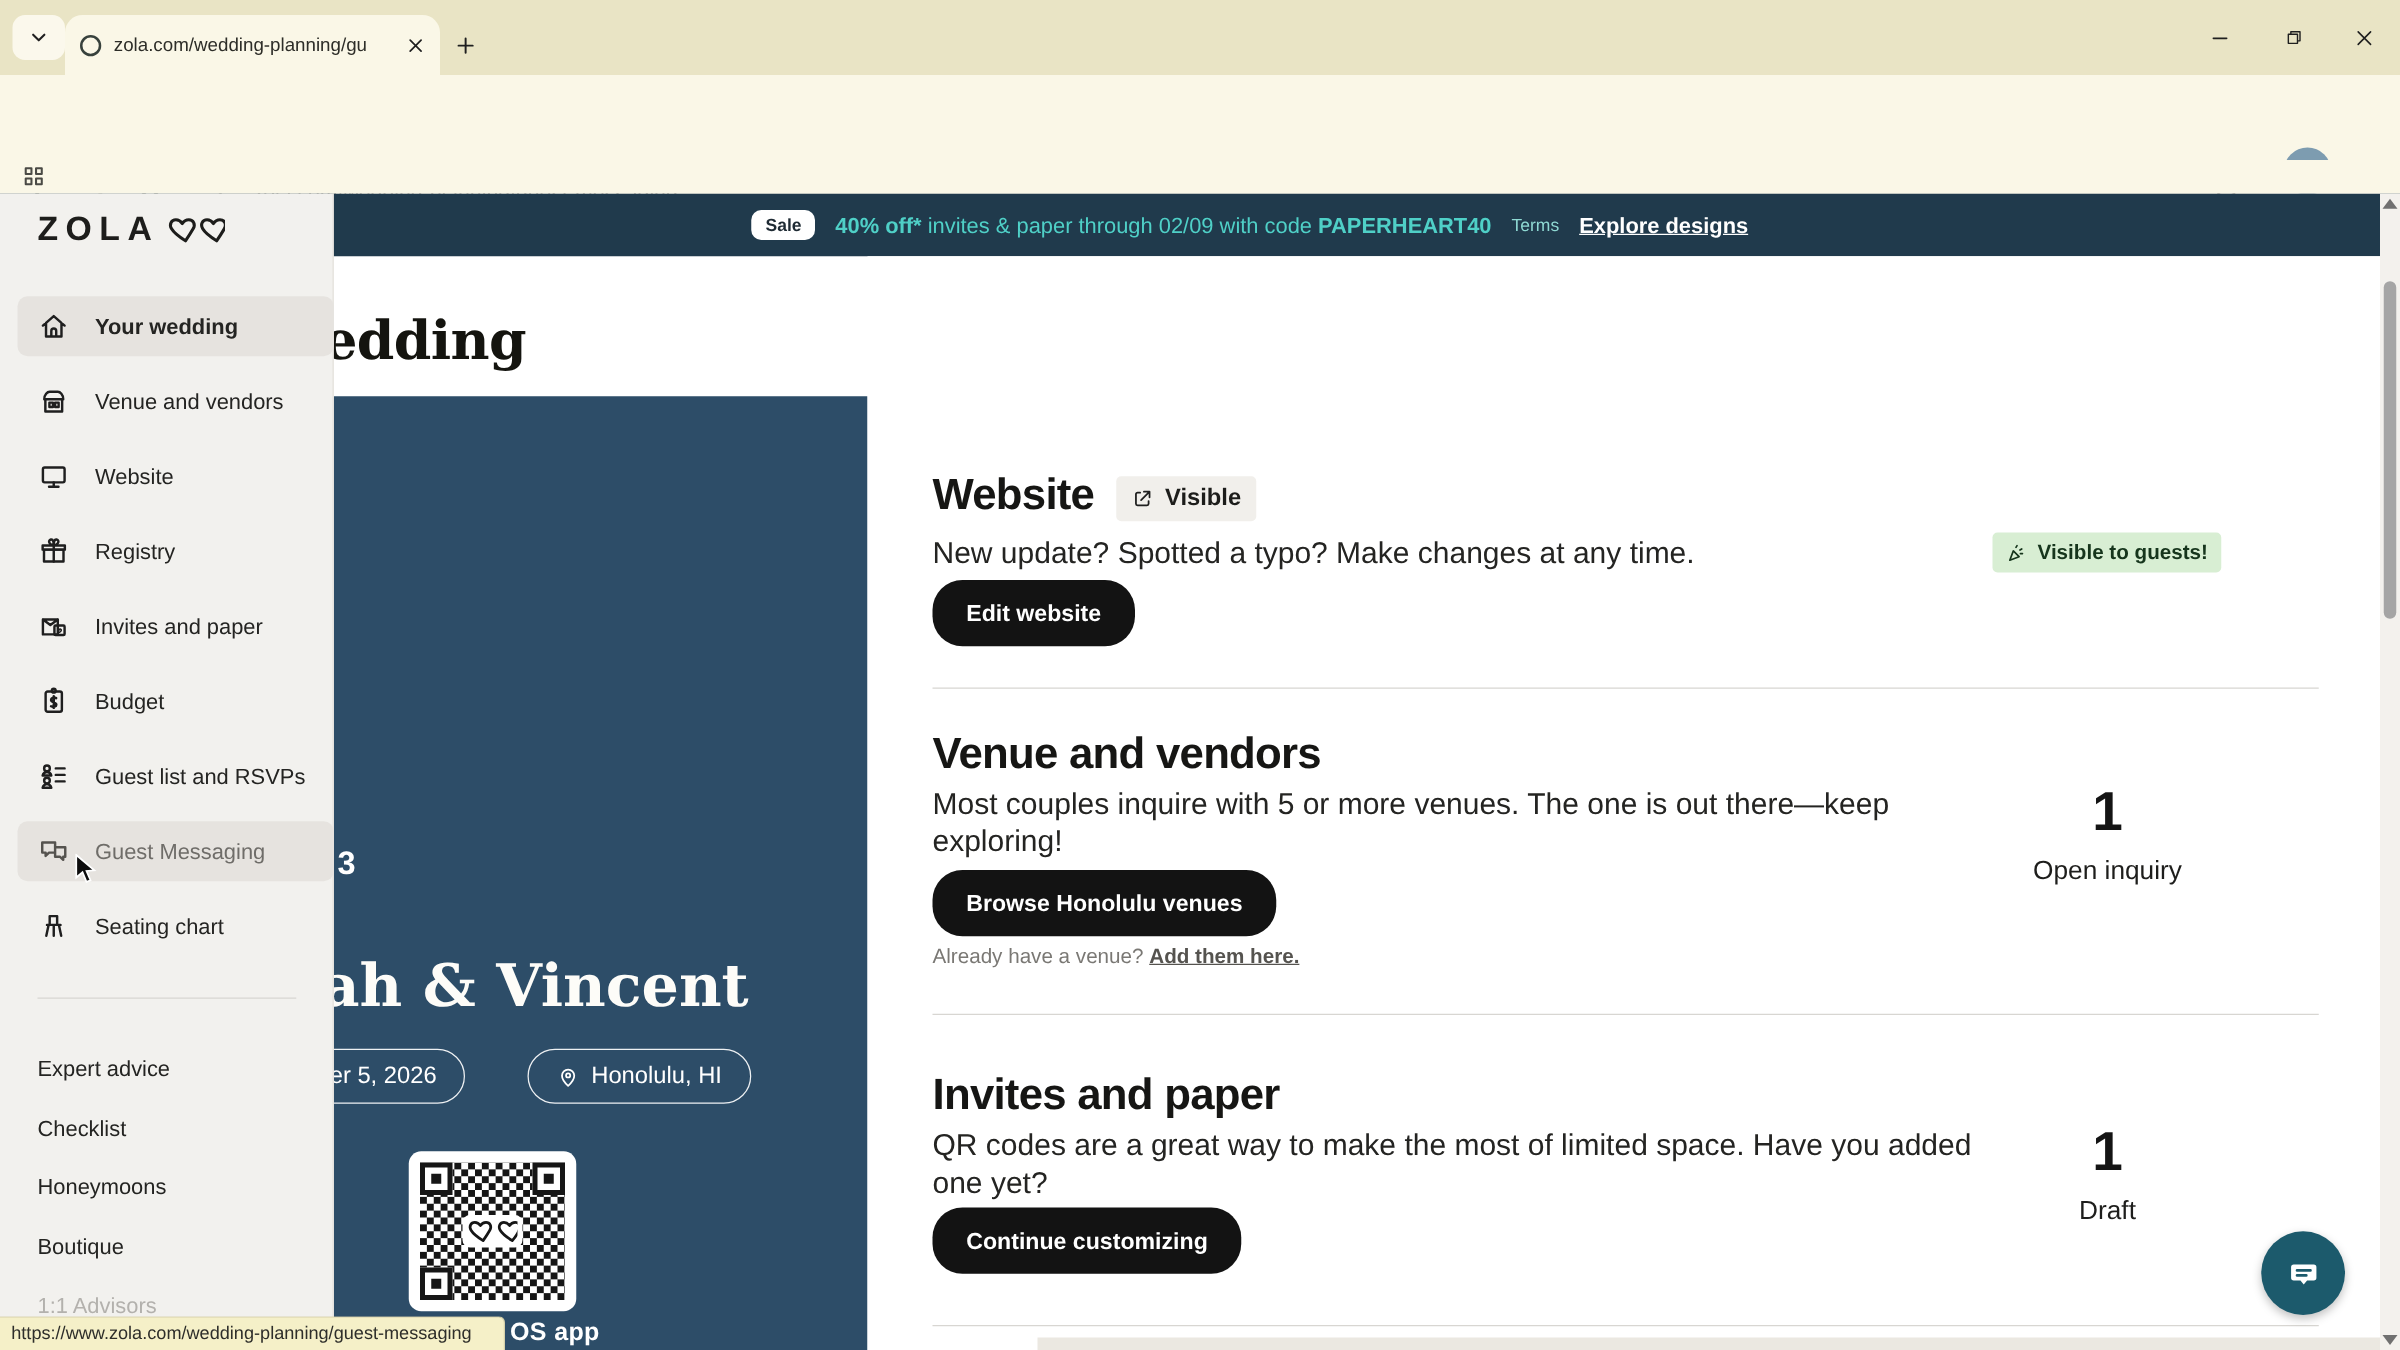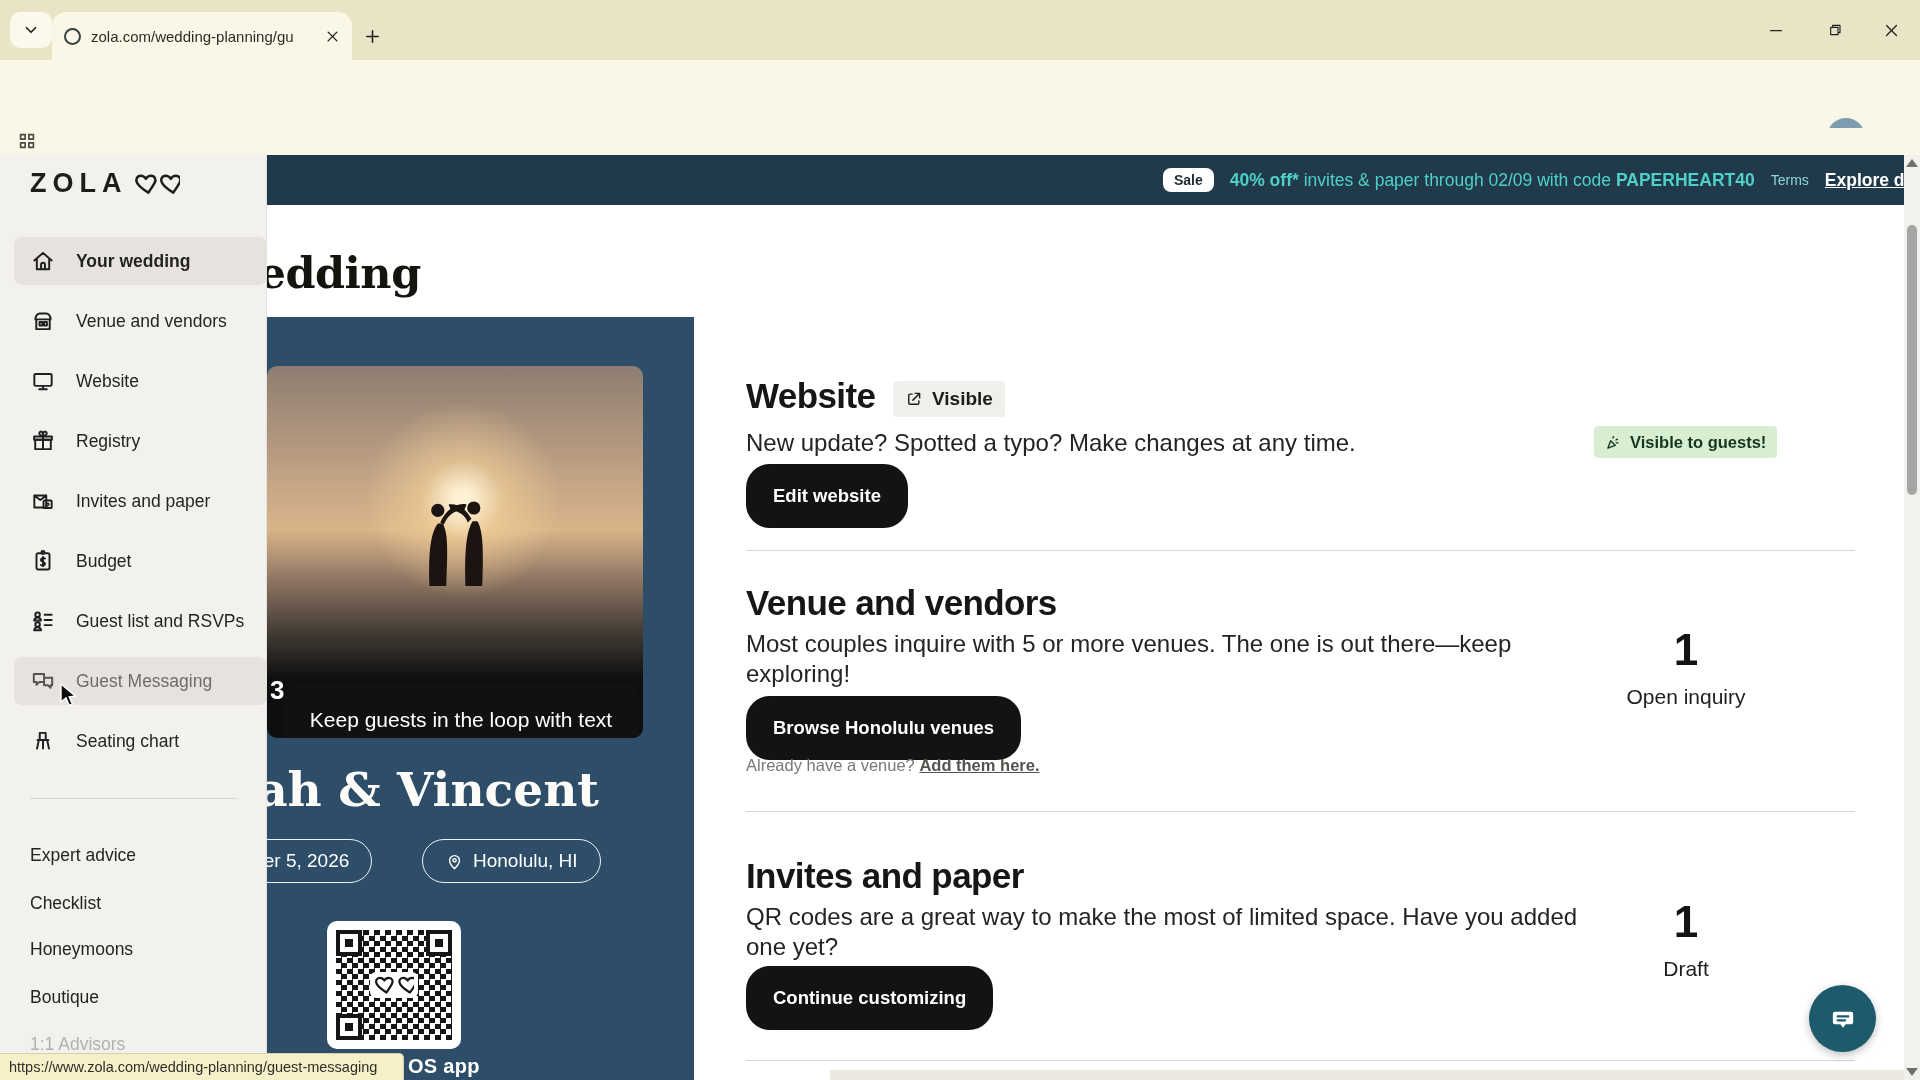--- a/index.html
+++ b/index.html
@@ -18,21 +18,21 @@
   .newtab{position:absolute;left:352px;top:16px;width:40px;height:40px;display:flex;align-items:center;justify-content:center;}
   .winctl{position:absolute;top:0;height:60px;display:flex;align-items:center;justify-content:center;width:58px;}
   .toolbar{position:absolute;left:0;top:60px;width:1920px;height:68px;background:#faf7e7;}
   .navbtn{position:absolute;top:78px;display:flex;}
   .omnibox{position:absolute;left:152px;top:74px;width:1656px;height:44px;background:#ebe8e2;border-radius:22px;display:flex;align-items:center;padding:0 16px;box-sizing:border-box;gap:14px;}
   .urltext{font-size:17px;color:#2c2c28;flex:1;}
   .chromeavatar{position:absolute;left:1827px;top:58px;width:38px;height:38px;border-radius:50%;background:#7d9cb0;color:#fff;display:flex;align-items:center;justify-content:center;font-size:17px;}
   .bookrow{position:absolute;left:0;top:128px;width:1920px;height:27px;background:#faf7e7;}
 
   
-  .banner{position:absolute;left:0;top:155px;width:1920px;height:50px;background:#203a4c;display:flex;align-items:center;justify-content:flex-end;gap:16px;}
+  .banner{position:absolute;left:0;top:155px;width:1920px;height:50px;background:#203a4c;display:flex;align-items:center;justify-content:center;gap:16px;}
   .banner-inner{position:relative;left:40px;display:flex;align-items:center;gap:16px;}
   .salebadge{background:#fff;color:#1e2a33;font-weight:700;font-size:14px;border-radius:8px;padding:4px 11px;}
   .offer{color:#4fd0c7;font-size:17.5px;}
   .offer b{font-weight:700;}
   .terms{color:#8fd9d3;font-size:14px;}
   .explore{color:#fff;font-size:17.5px;font-weight:700;text-decoration:underline;cursor:pointer;}
 
   
   .pagetitle{position:absolute;left:100px;top:248px;font-family:"DejaVu Serif",serif;font-weight:700;font-size:43px;color:#14140f;white-space:nowrap;letter-spacing:-.5px;}
   .searchpill{position:absolute;left:1139px;top:240px;width:408px;height:56px;border:1px solid#98958f;border-radius:28px;display:flex;align-items:center;padding:0 18px;box-sizing:border-box;gap:12px;background:#fff;}
@@ -56,21 +56,21 @@
   .qrpat{position:relative;width:100%;height:100%;background:repeating-conic-gradient(#161616 0 25%,#fff 0 50%) 0 0/11px 11px;}
   .finder{position:absolute;width:26px;height:26px;border:4px solid #161616;background:#fff;box-sizing:border-box;display:flex;align-items:center;justify-content:center;}
   .finder i{width:8px;height:8px;background:#161616;}
   .qrheart{position:absolute;left:50%;top:50%;transform:translate(-50%,-50%);background:#fff;border-radius:6px;padding:2px 4px;display:flex;}
   .appfrag{position:absolute;left:141px;top:738px;color:#fff;font-weight:700;font-size:20px;letter-spacing:.3px;}
 
   
   .main{position:absolute;left:694px;top:205px;width:1210px;height:875px;background:#fff;}
   .sech{position:absolute;left:52px;font-size:35px;font-weight:700;color:#161614;letter-spacing:-.6px;}
   .sbody{position:absolute;left:52px;font-size:24px;color:#242422;line-height:30px;}
-  .blackbtn{position:absolute;left:52px;height:64px;background:#131313;color:#fff;border:none;border-radius:24px;font-size:18.5px;font-weight:700;padding:0 27px;font-family:"Liberation Sans",sans-serif;display:flex;align-items:center;cursor:pointer;}
+  .blackbtn{position:absolute;left:52px;height:53px;background:#131313;color:#fff;border:none;border-radius:24px;font-size:18.5px;font-weight:700;padding:0 27px;font-family:"Liberation Sans",sans-serif;display:flex;align-items:center;cursor:pointer;}
   .divider{position:absolute;left:52px;width:1109px;height:0;border-top:1px solid #d8d6d2;}
   .vischip{position:absolute;left:199px;top:176px;height:36px;background:#f1efeb;border-radius:4px;display:flex;align-items:center;gap:9px;padding:0 12px;font-size:19px;font-weight:700;color:#1d1d1b;}
   .greenbadge{position:absolute;left:900px;top:221px;height:32px;background:#d8eed3;border-radius:4px;display:flex;align-items:center;gap:8px;padding:0 11px;font-size:16.5px;font-weight:700;color:#16351c;}
   .stat{position:absolute;left:912px;width:160px;text-align:center;}
   .statval{font-size:44px;font-weight:700;color:#141414;}
   .statlabel{font-size:21px;color:#1e1e1c;margin-top:10px;}
   .foot{position:absolute;left:52px;font-size:16.5px;color:#7a7874;}
   .foot a{color:#55534f;font-weight:700;text-decoration:underline;cursor:pointer;}
   .beigestrip{position:absolute;left:830px;top:1070px;width:1074px;height:10px;background:#ebe8e1;}
   .chatbtn{position:absolute;left:1809px;top:985px;width:67px;height:67px;border-radius:50%;background:#1c5a6c;display:flex;align-items:center;justify-content:center;box-shadow:0 3px 8px rgba(0,0,0,.25);cursor:pointer;}
@@ -220,36 +220,20 @@
     <svg class="ic" width="28" height="28" viewBox="0 0 24 24">
         <path d="M3.5 5.5h2.4l1.7 10h9.6l1.8-7.6H7" stroke-width="1.9"></path>
         <circle cx="8.7" cy="19" r="1.4" fill="#1f1f1f" stroke="none"></circle>
         <circle cx="15.6" cy="19" r="1.4" fill="#1f1f1f" stroke="none"></circle>
       </svg>
   </span>
   <span class="cartbadge">1</span>
   <div class="avatarsb">SB</div>
 
   <div class="panel">
-    <div class="photo">
-      <svg class="silh" width="120" height="120" viewBox="0 0 100 100">
-        <g fill="#1b1410">
-          <circle cx="34" cy="37" r="5.5"></circle>
-          <path d="M27 100 C26 72 28 56 34 48 L38 48 C43 56 42 72 41 100 Z"></path>
-          <path d="M36 47 C41 36 50 30 58 32 L56 37 C49 36 42 41 39 49 Z"></path>
-          <circle cx="64" cy="35" r="5.5"></circle>
-          <path d="M57 100 C56 70 58 54 63 46 L67 46 C72 54 72 72 71 100 Z"></path>
-          <path d="M62 44 C57 35 50 31 43 32 L45 37 C51 37 57 41 59 47 Z"></path>
-        </g>
-      </svg>
-      <div class="capt">
-        <span>Keep guests in the loop with text</span>
-        <span>updates and reminders.</span>
-      </div>
-    </div>
     <div class="countfrag">3</div>
     <div class="names">Sarah &amp; Vincent</div>
     <div class="chip" style="left:-97px;">
       <span>December 5, 2026</span>
     </div>
     <div class="chip" style="left:155px;">
       <svg class="icw" width="19" height="19" viewBox="0 0 24 24">
           <path d="M12 21s-6.2-5.7-6.2-10.2a6.2 6.2 0 1112.4 0C18.2 15.3 12 21 12 21z" stroke-width="1.8"></path>
           <circle cx="12" cy="10.5" r="2.1" stroke-width="1.8"></circle>
         </svg>

